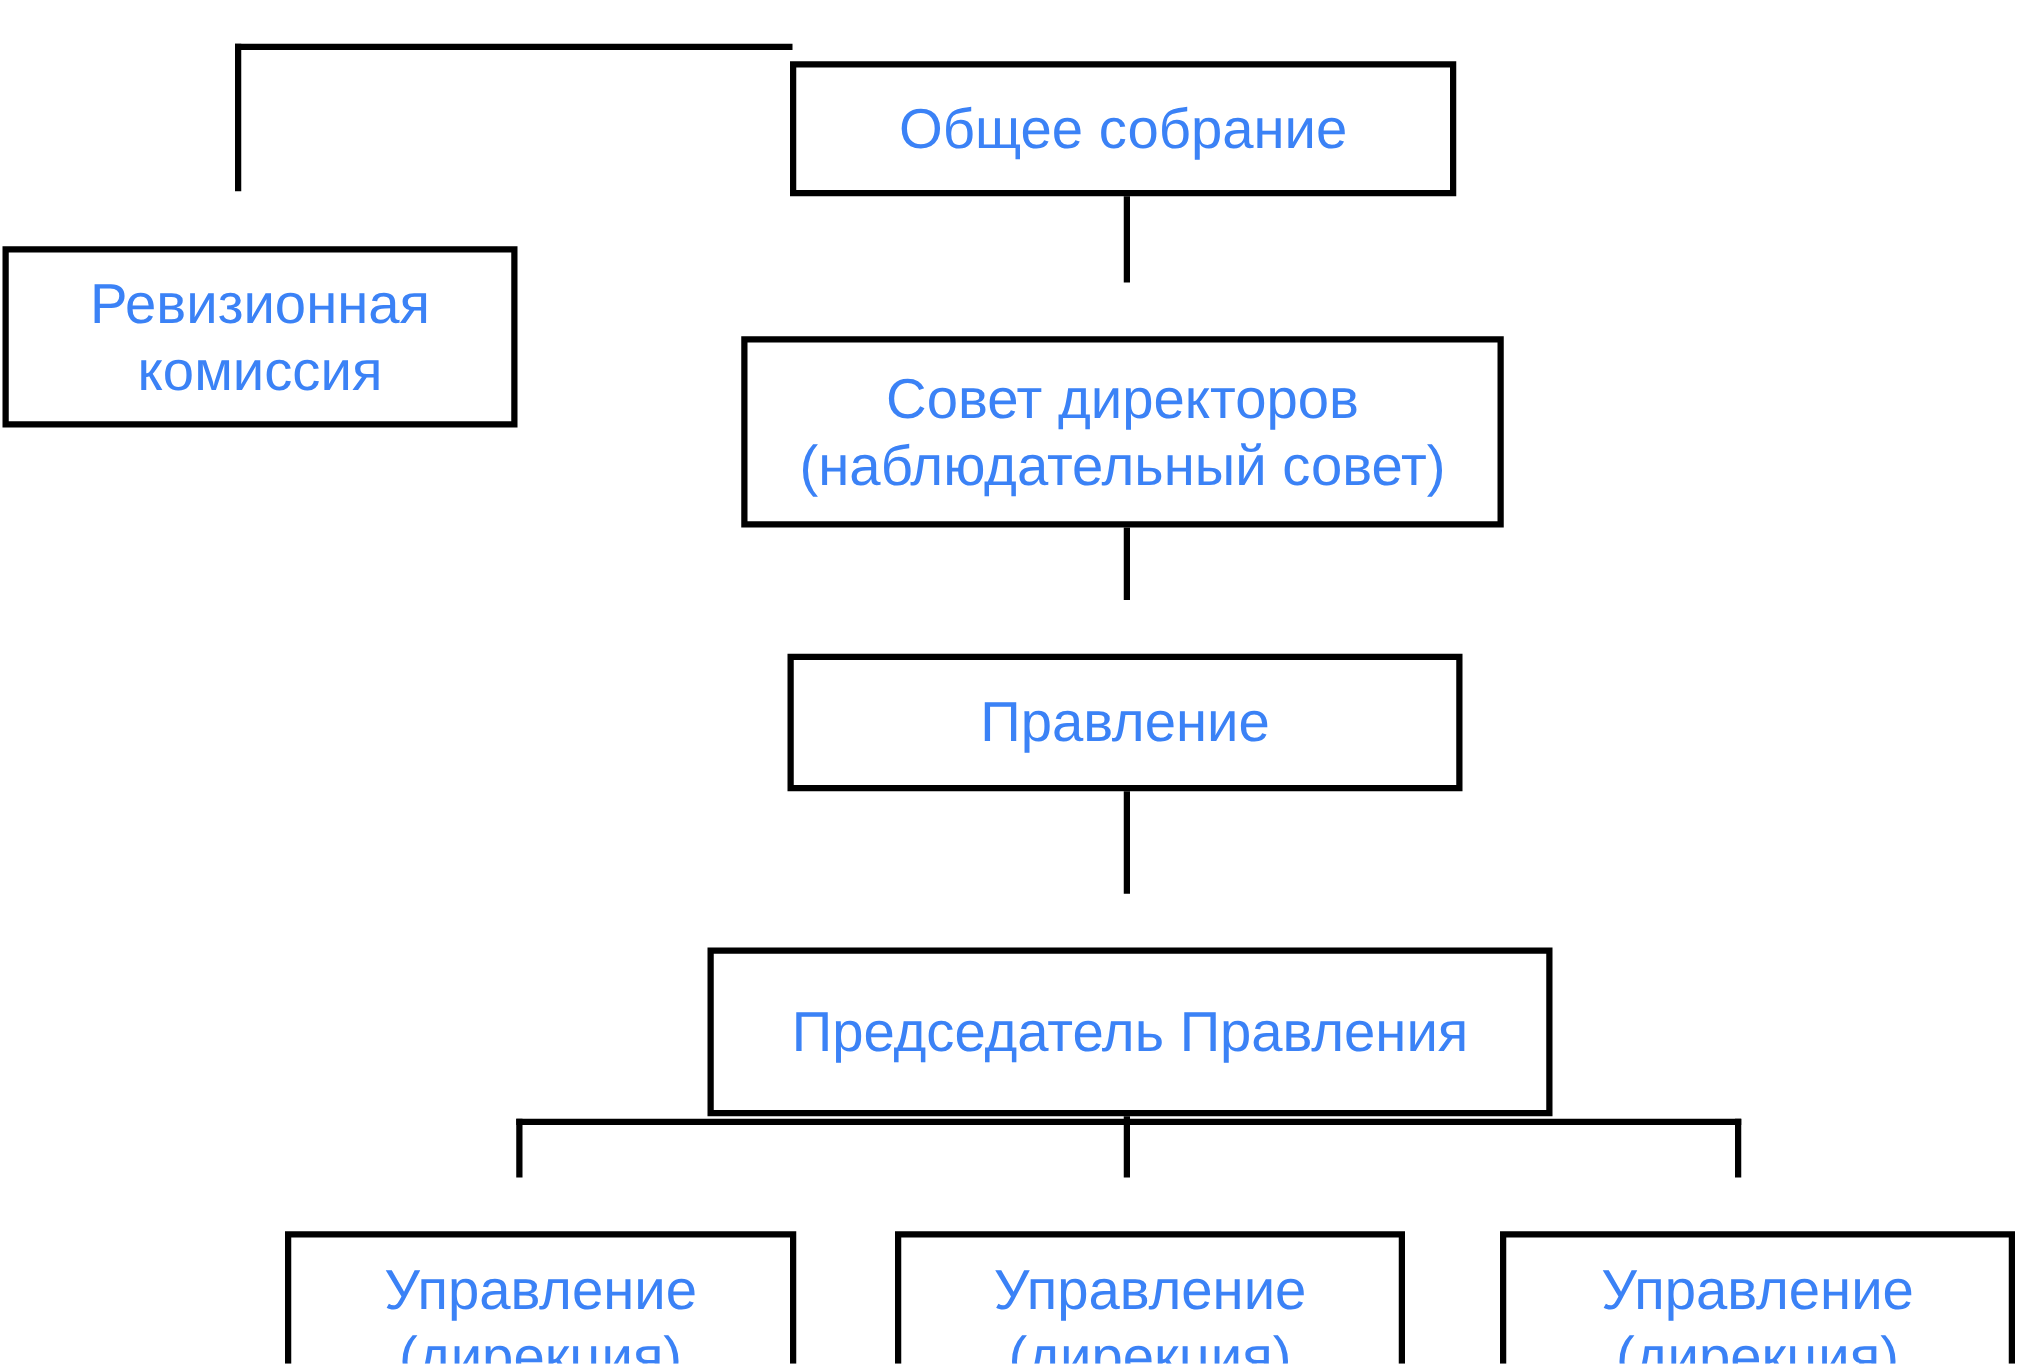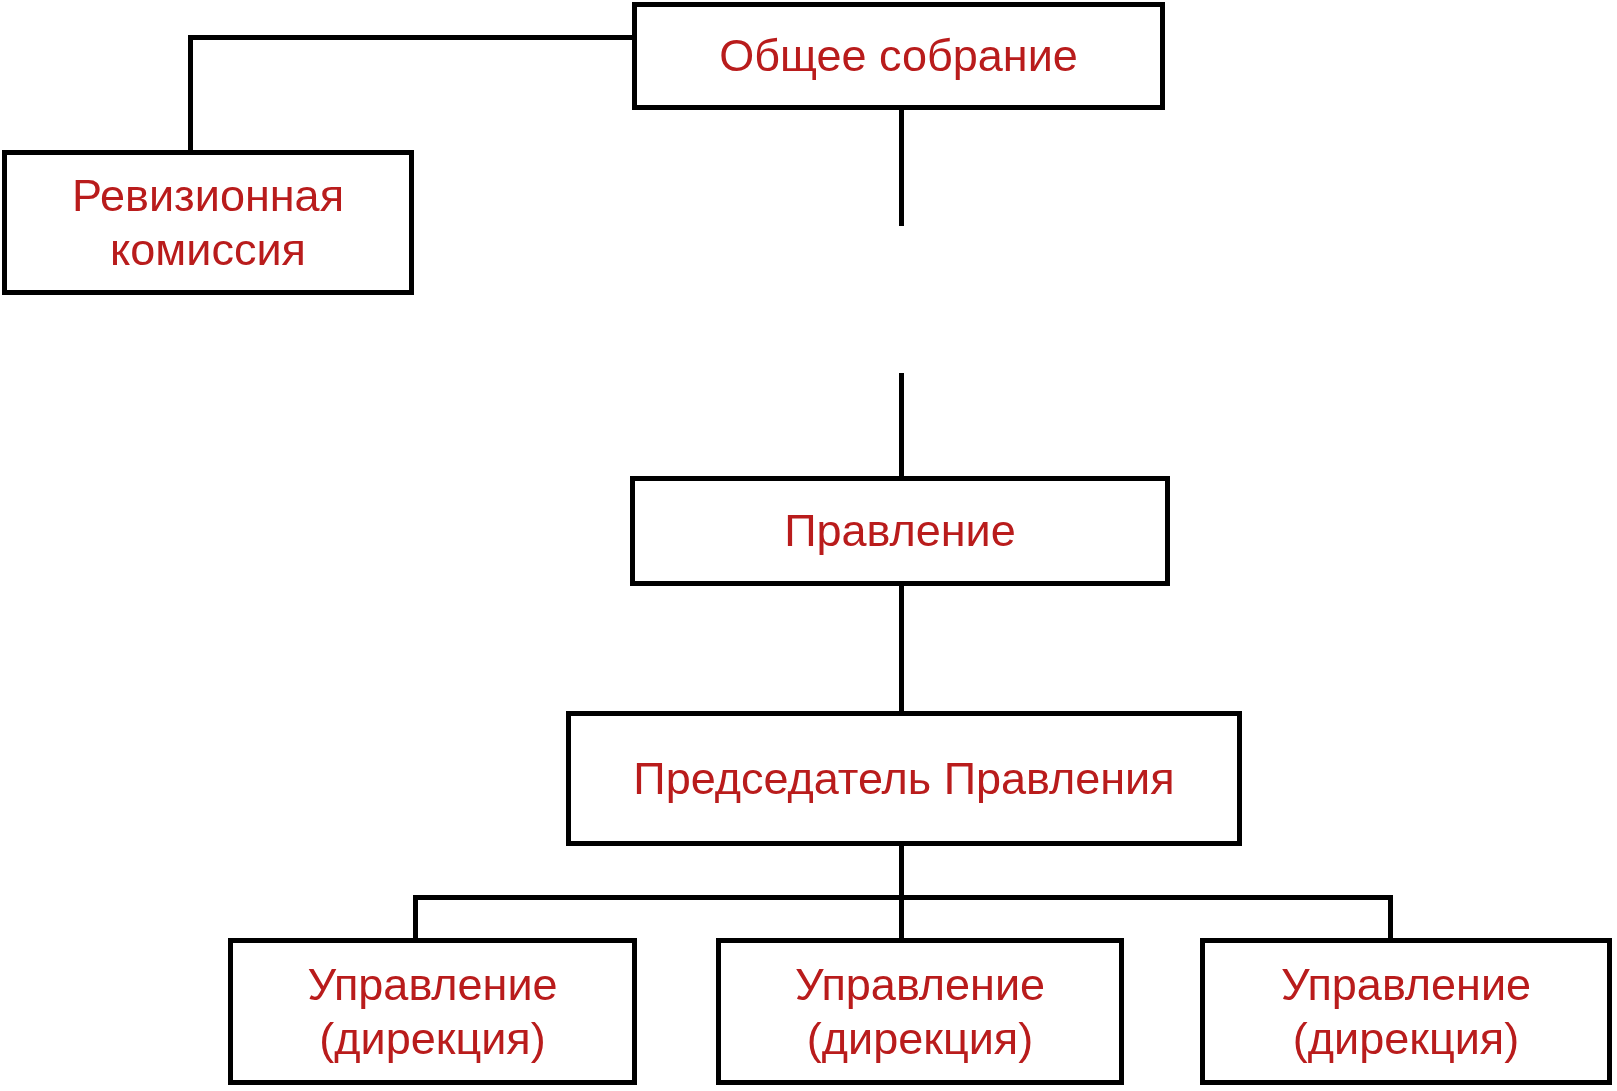--- a/index.html
+++ b/index.html
@@ -17,26 +17,27 @@
   }
   .node {
     position: absolute;
     box-sizing: border-box;
     border: 5px solid #000000;
     background: #ffffff;
     display: flex;
     align-items: center;
     justify-content: center;
     text-align: center;
-    color: #b91c1c;
+    color: #3b82f6;
     font-size: 45px;
     line-height: 1.18;
     letter-spacing: 0px;
     padding: 0 6px;
     z-index: 2;
+    margin-top: 47px;
   }
   .node .label {
     display: block;
     white-space: pre-line;
   }
   .conn {
     position: absolute;
     background: #000000;
     z-index: 1;
   }
@@ -64,20 +65,24 @@
 
   <div class="node" style="left:632px; top:2px; width:533px; height:108px;">
     <span class="label">Общее собрание</span>
   </div>
 
   <div class="node" style="left:2px; top:150px; width:412px; height:145px;">
     <span class="label">Ревизионная
 комиссия</span>
   </div>
 
+  <div class="node" style="left:593px; top:222px; width:610px; height:153px;">
+    <span class="label">Совет директоров
+(наблюдательный совет)</span>
+  </div>
 
   <div class="node" style="left:630px; top:476px; width:540px; height:110px;">
     <span class="label">Правление</span>
   </div>
 
   <div class="node" style="left:566px; top:711px; width:676px; height:135px;">
     <span class="label">Председатель Правления</span>
   </div>
 
   <div class="node" style="left:228px; top:938px; width:409px; height:147px;">

